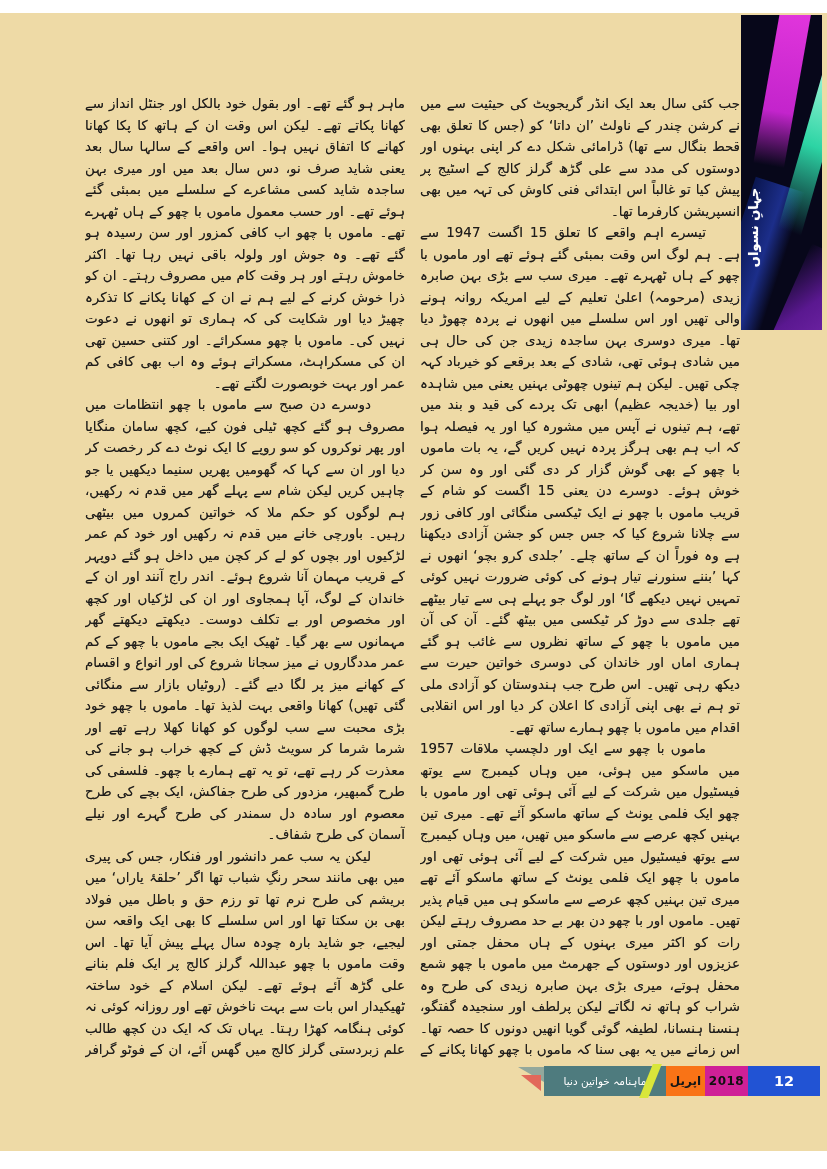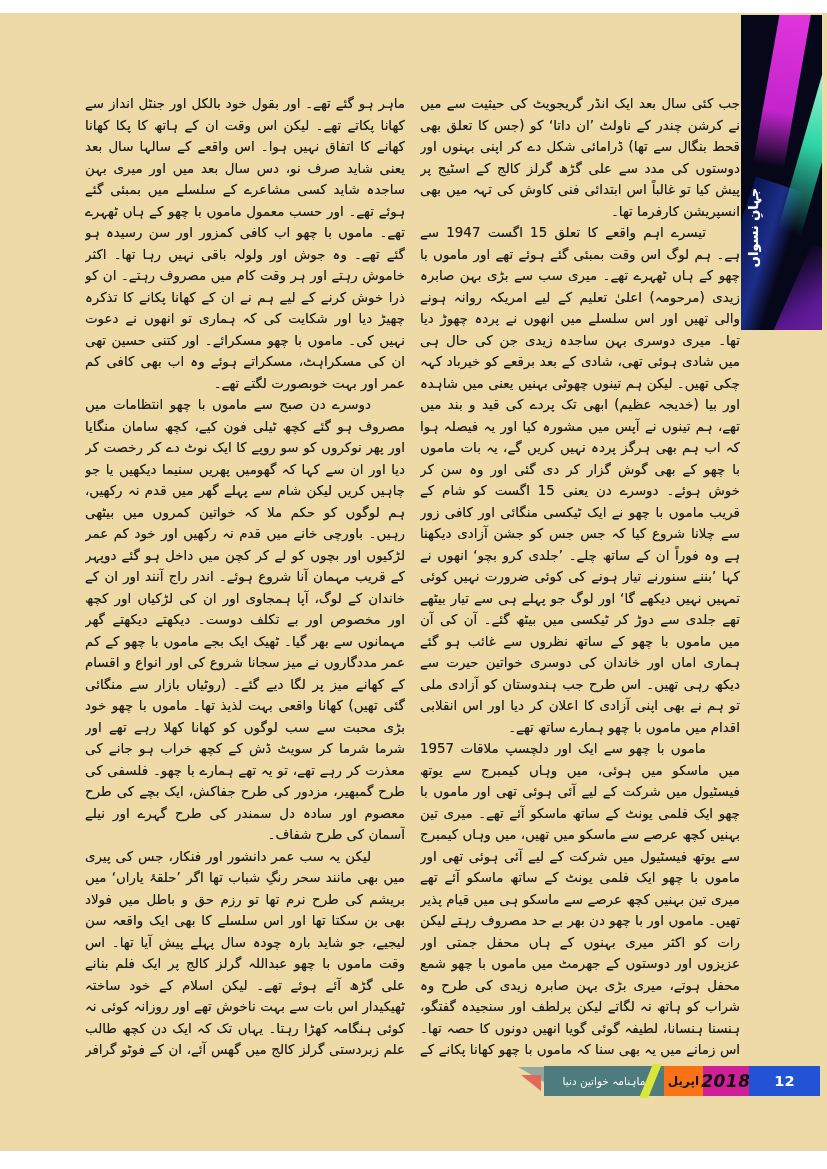--- a/index.html
+++ b/index.html
@@ -49,21 +49,21 @@
   .f-tip-bottom{position:absolute;right:3px;top:9px;width:0;height:0;
     border-top:16px solid #e2685a;border-left:20px solid transparent;}
   .f-title{width:130px;background:#4e7b7e;color:#ffffff;direction:rtl;
     display:flex;align-items:center;justify-content:center;
     font-size:10.5px;white-space:nowrap;overflow:hidden;}
   .f-month{width:42px;background:#f97316;color:#171717;direction:rtl;
     display:flex;align-items:center;justify-content:center;
     font-size:12px;font-weight:bold;}
   .f-year{width:46px;background:#cf2097;color:#101010;
     display:flex;align-items:center;justify-content:center;
-    font-size:17px;font-weight:bold;letter-spacing:.5px;font-style:italic;}
+    font-size:12px;font-weight:bold;letter-spacing:.5px;}
   .f-page{width:77px;background:#2153d4;color:#ffffff;
     display:flex;align-items:center;justify-content:center;
     font-size:14.5px;font-weight:bold;}
   .f-slash{position:absolute;left:128px;top:-2px;height:34px;width:9px;
     background:#d9e63a;transform:skewX(-22deg);z-index:2;}
 </style>
 </head>
 <body>
 
 <div class="page">

